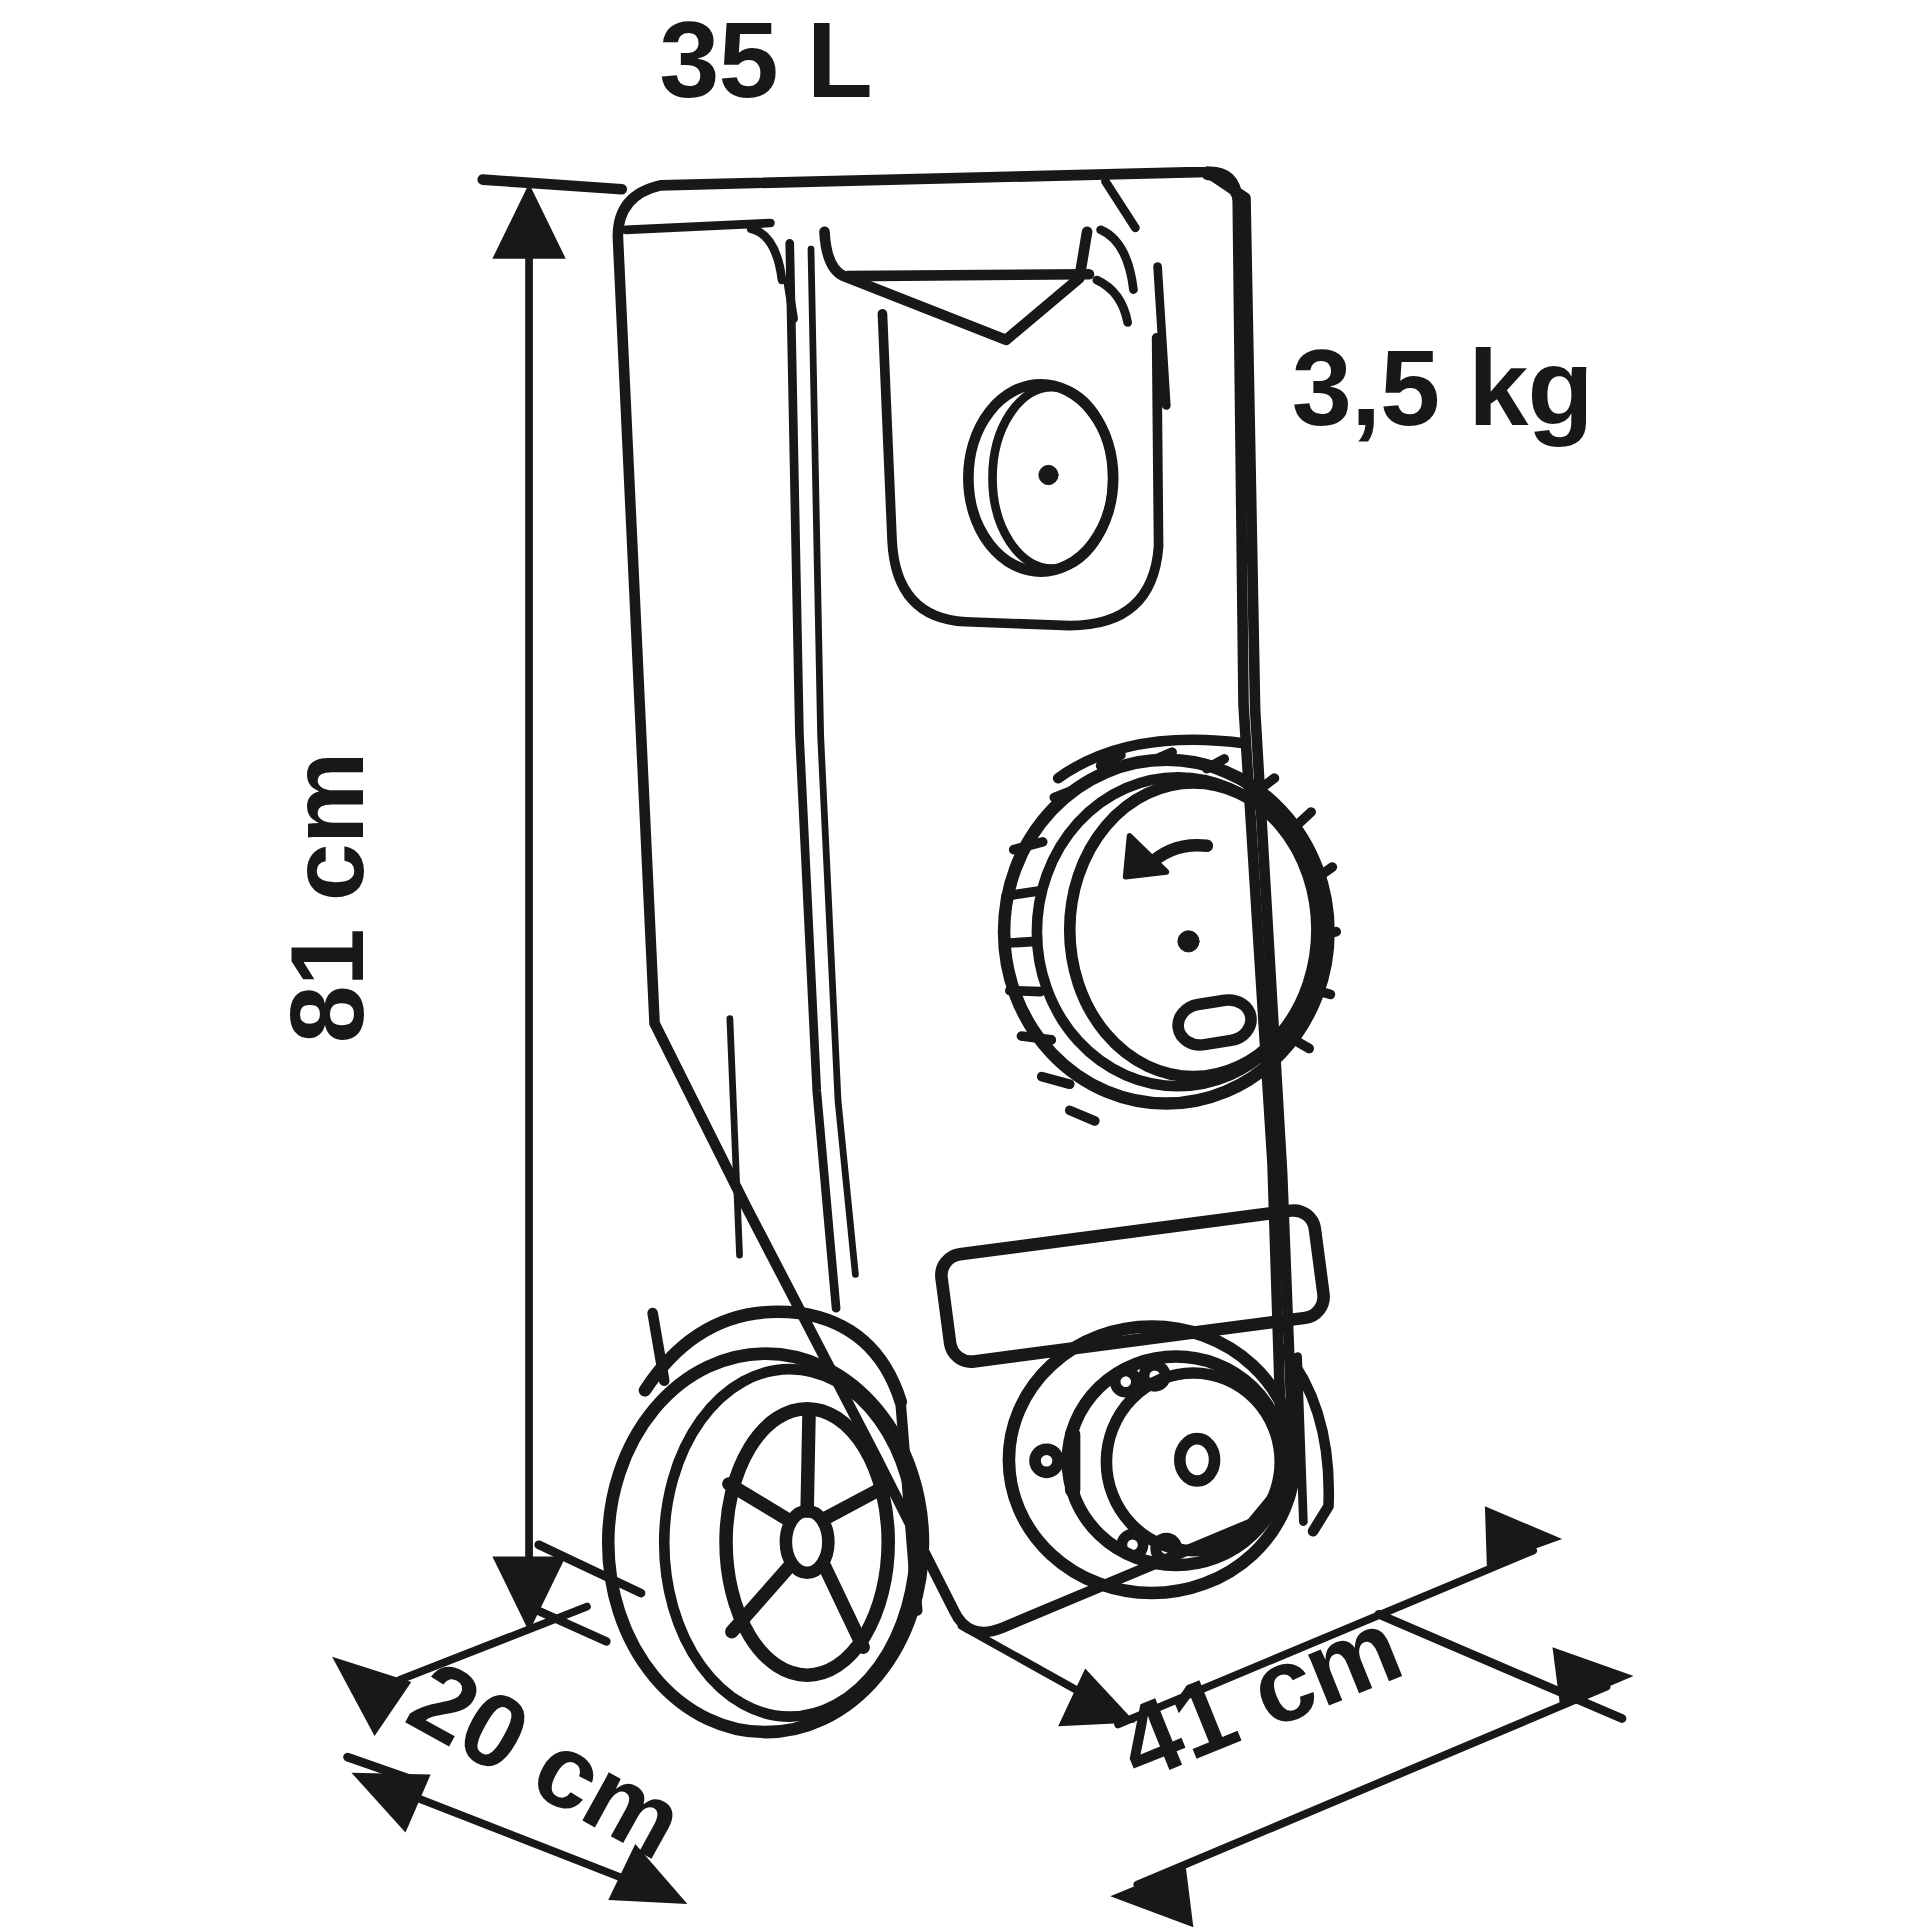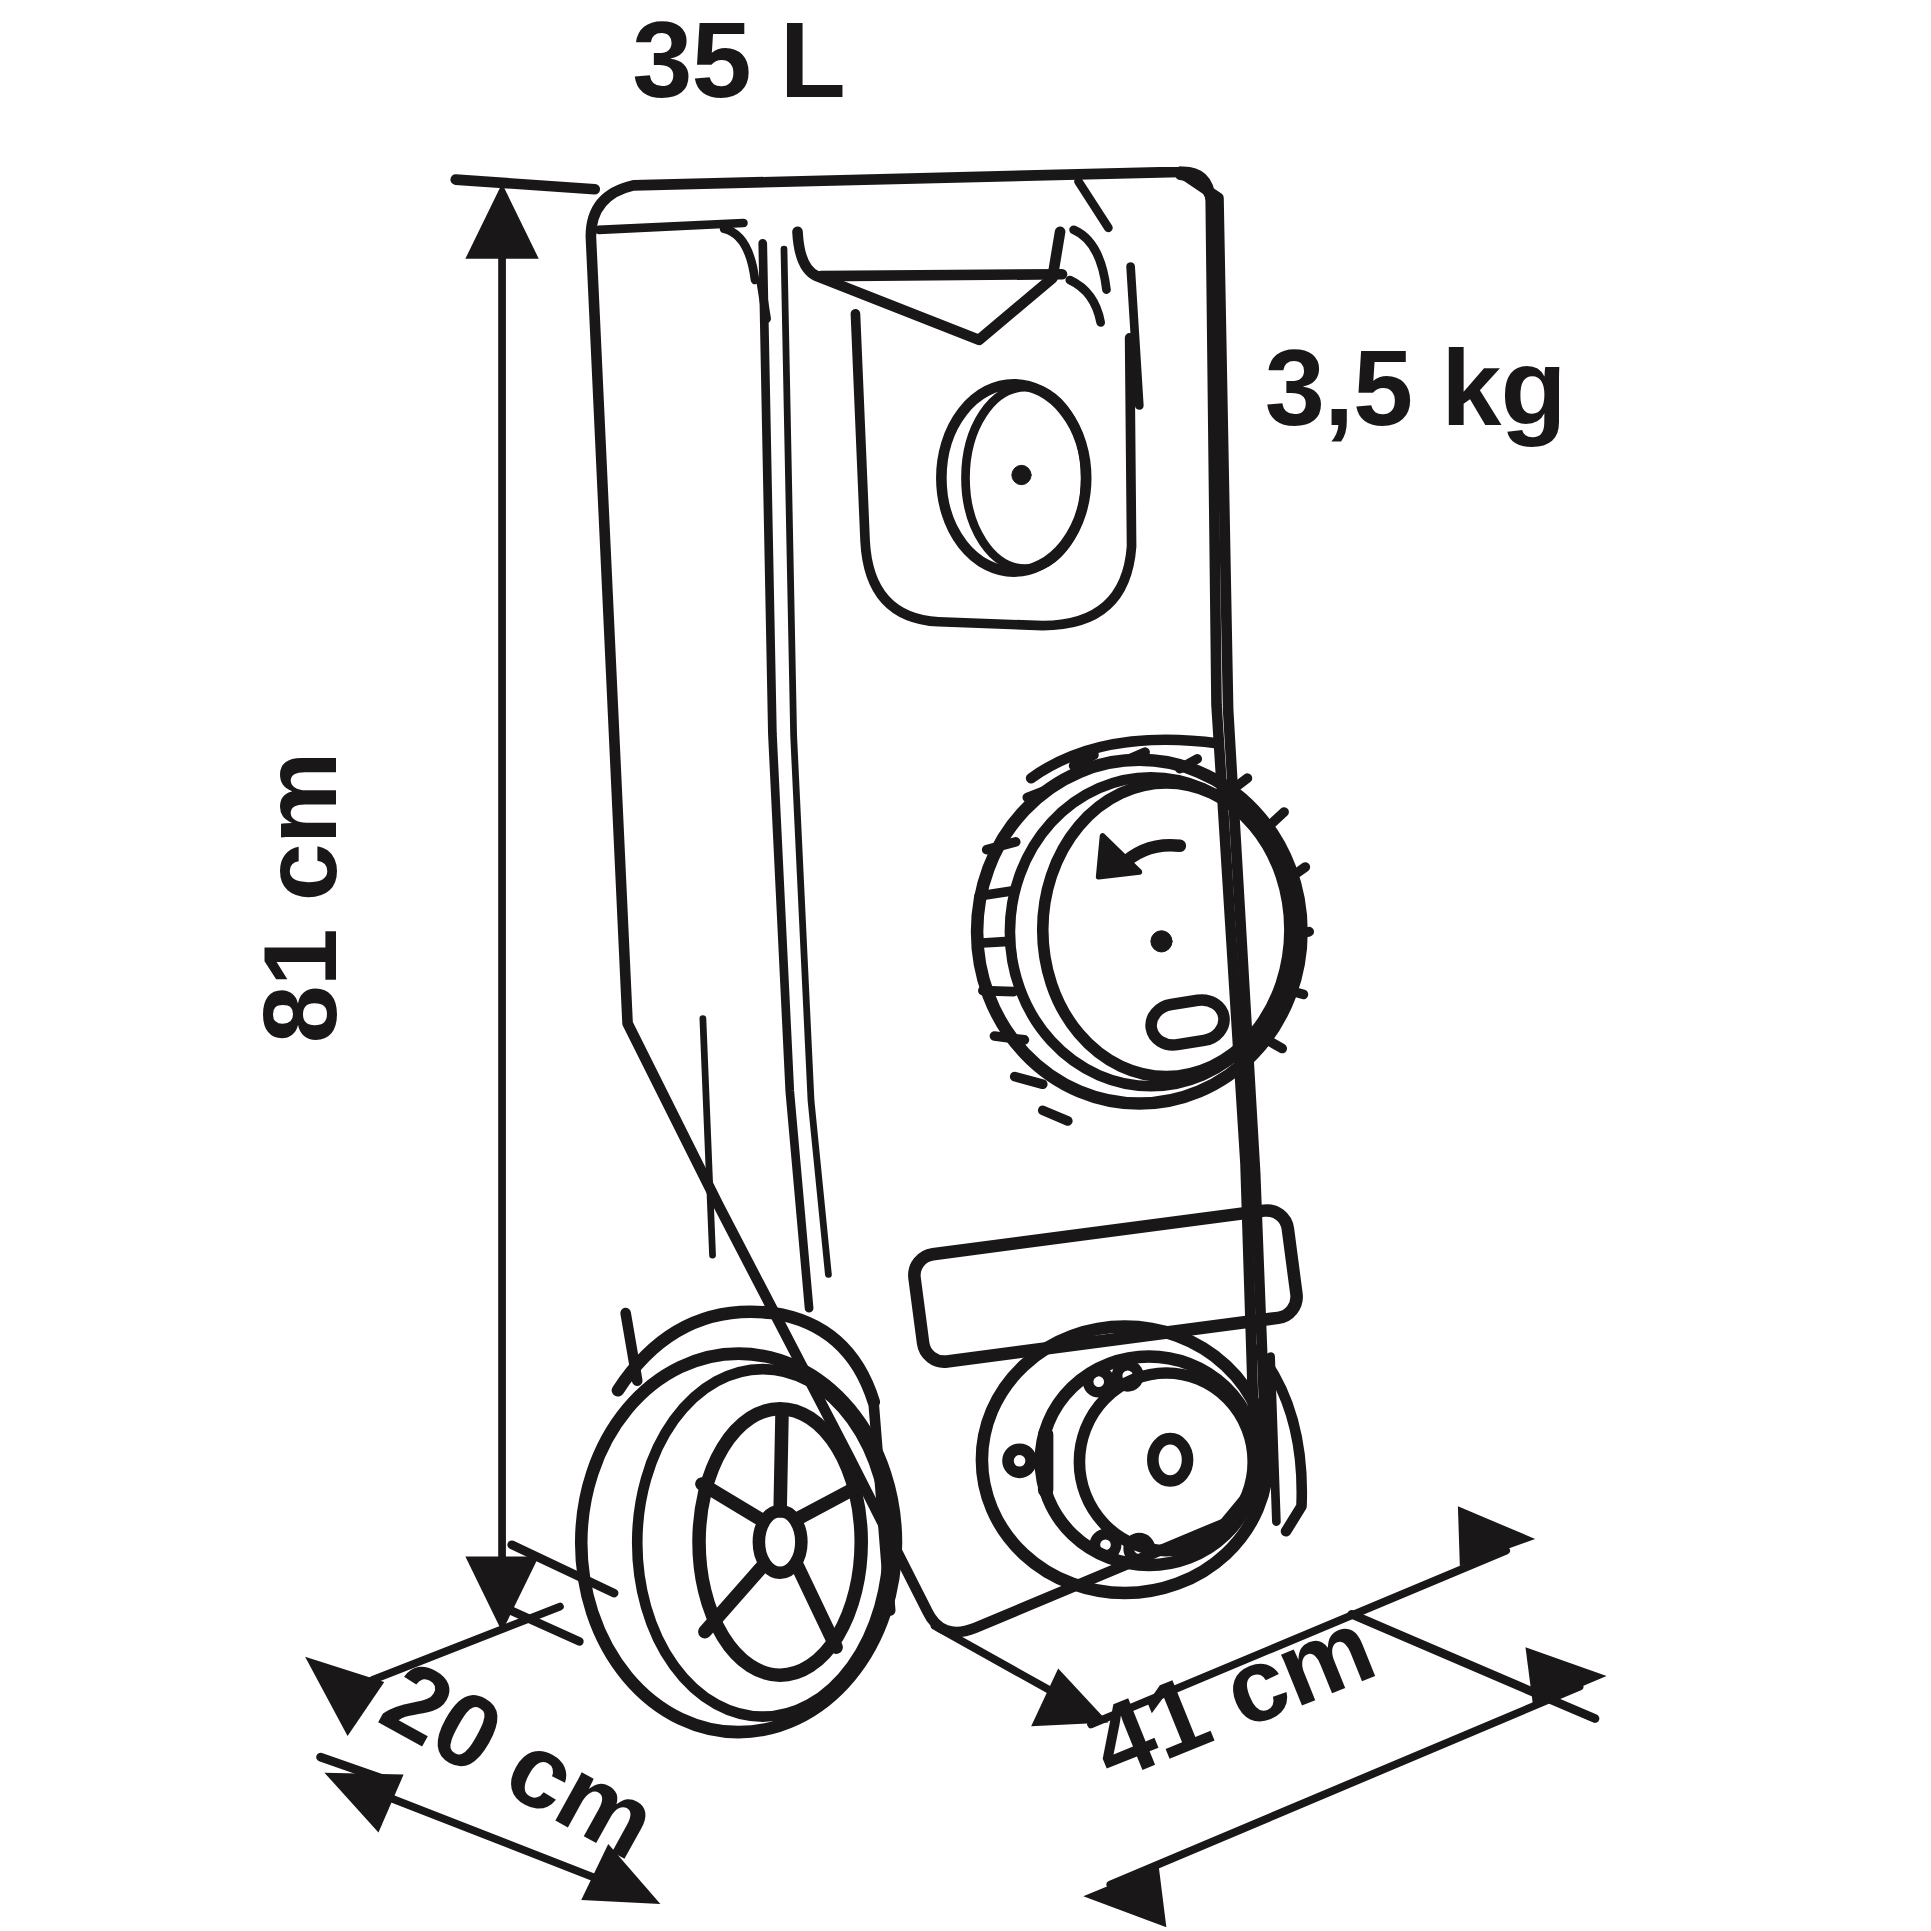--- a/index.html
+++ b/index.html
@@ -11,20 +11,21 @@
     width: 1931px;
     height: 1931px;
     overflow: hidden;
     font-family: "Liberation Sans", sans-serif;
   }
   #diagram-root {
     position: relative;
     width: 1587px;
     height: 1931px;
     background: #8b5cf6;
+    margin-left: 27px;
   }
   #diagram-svg {
     position: absolute;
     left: 0;
     top: 0;
     width: 1931px;
     height: 1931px;
     display: block;
   }
   .dim-text {

